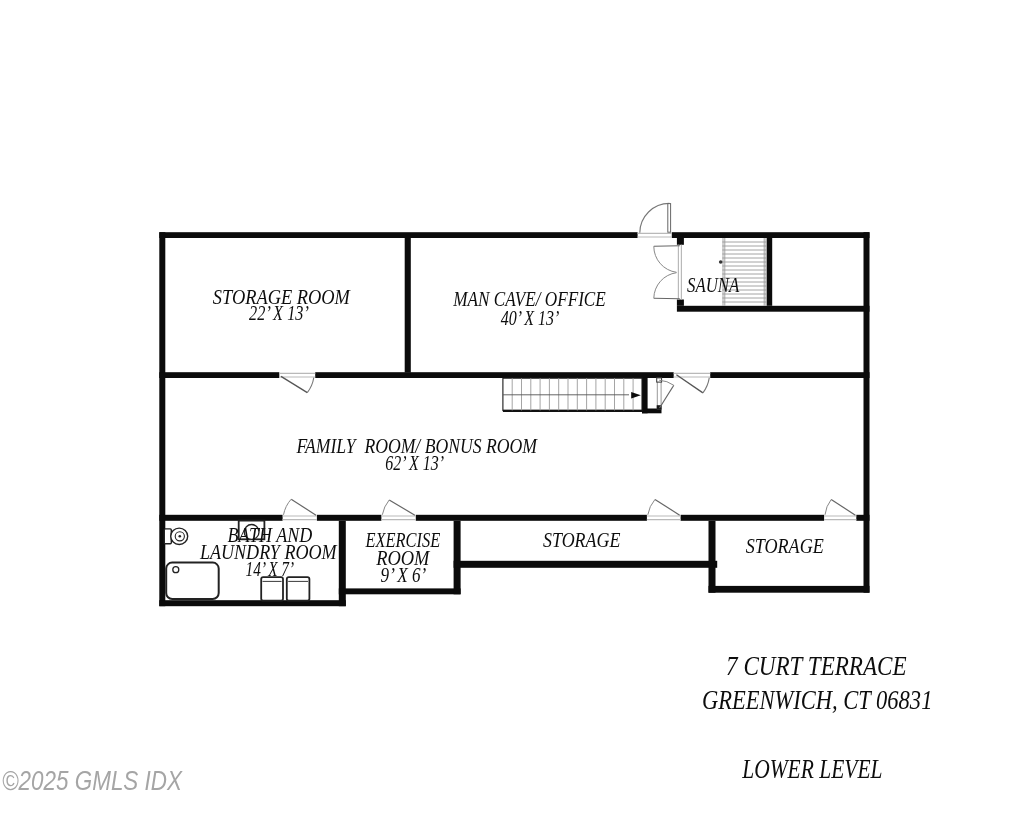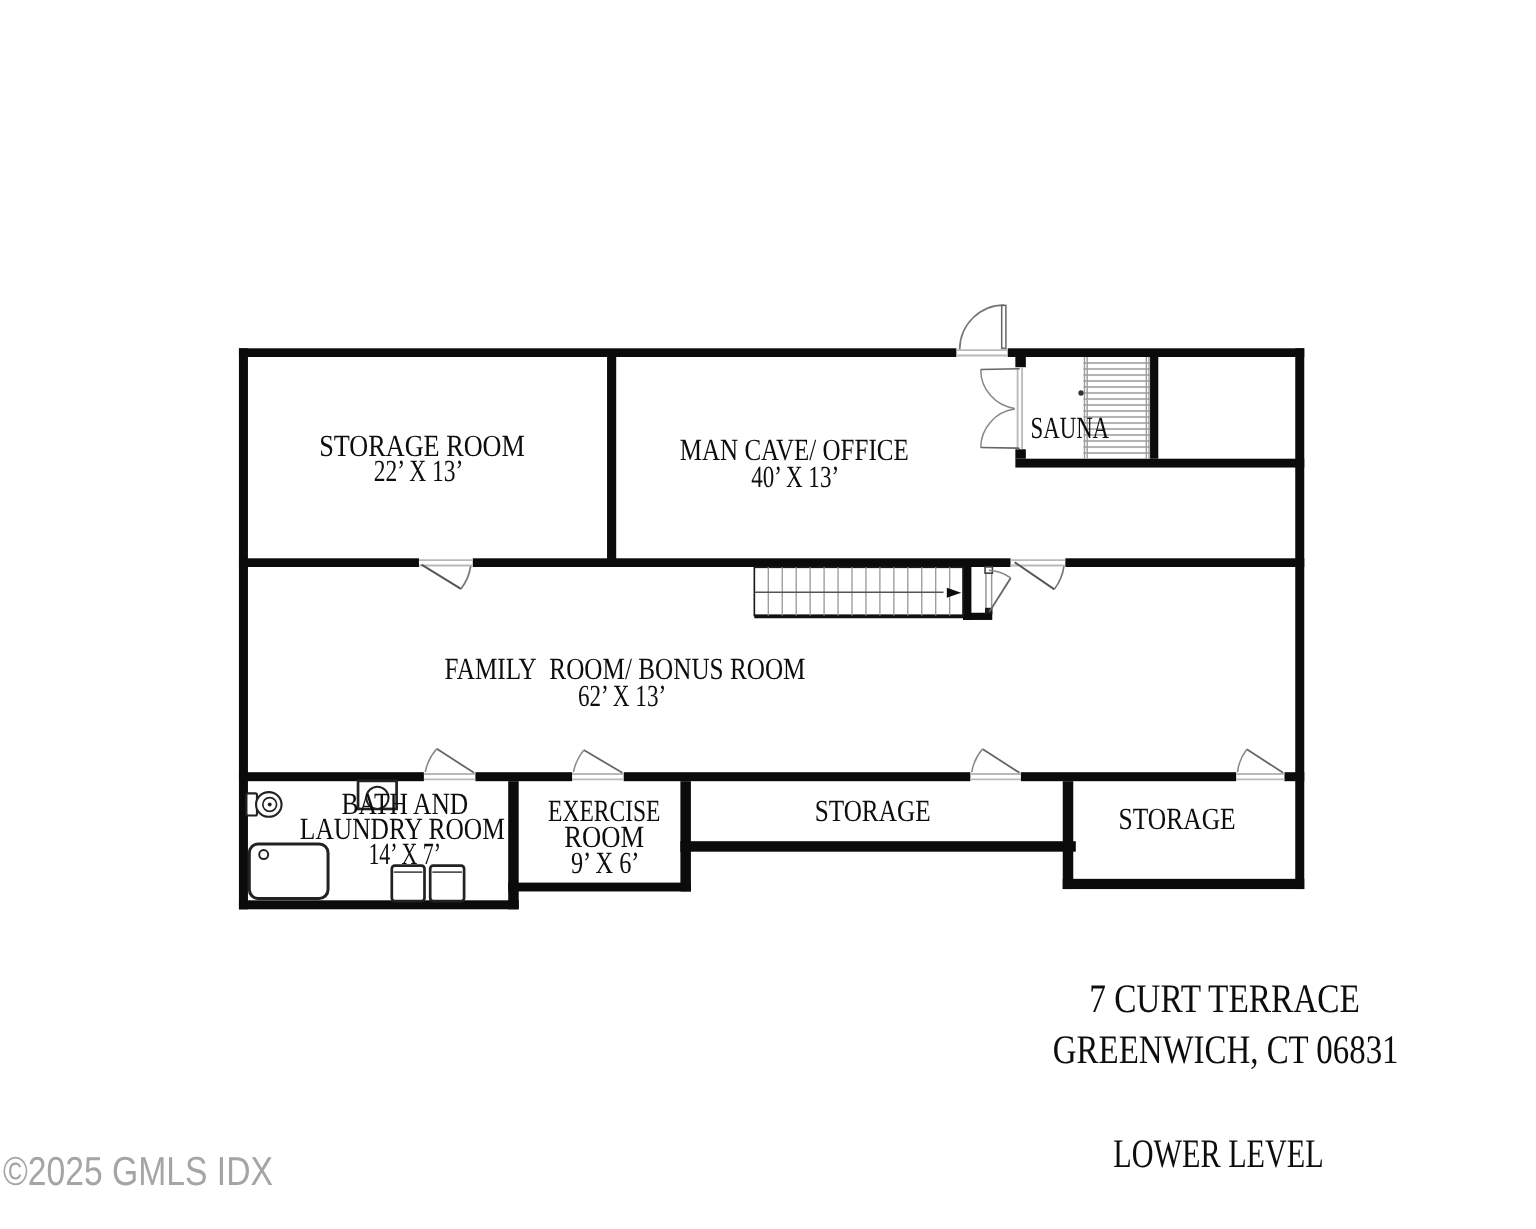--- a/index.html
+++ b/index.html
@@ -1,16 +1,16 @@
 <!DOCTYPE html>
 <html><head>
 <meta charset="utf-8">
 <style>
   html,body{margin:0;padding:0;background:#ffffff;}
-  .wrap{width:1024px;height:819px;position:relative;overflow:hidden;background:#ffffff;}
+  .wrap{width:1024px;height:819px;position:relative;overflow:hidden;background:#ffffff;font-style:italic;}
   svg text{font-family:"Liberation Serif", serif;fill:#0d0d0d;}
 </style>
 </head>
 <body>
 <div class="wrap">
 <svg width="1024" height="819" viewBox="0 0 1024 819" xmlns="http://www.w3.org/2000/svg">
   <rect x="0" y="0" width="1024" height="819" fill="#ffffff"></rect>
 
   <g fill="#0b0b0b" stroke="none">
 

